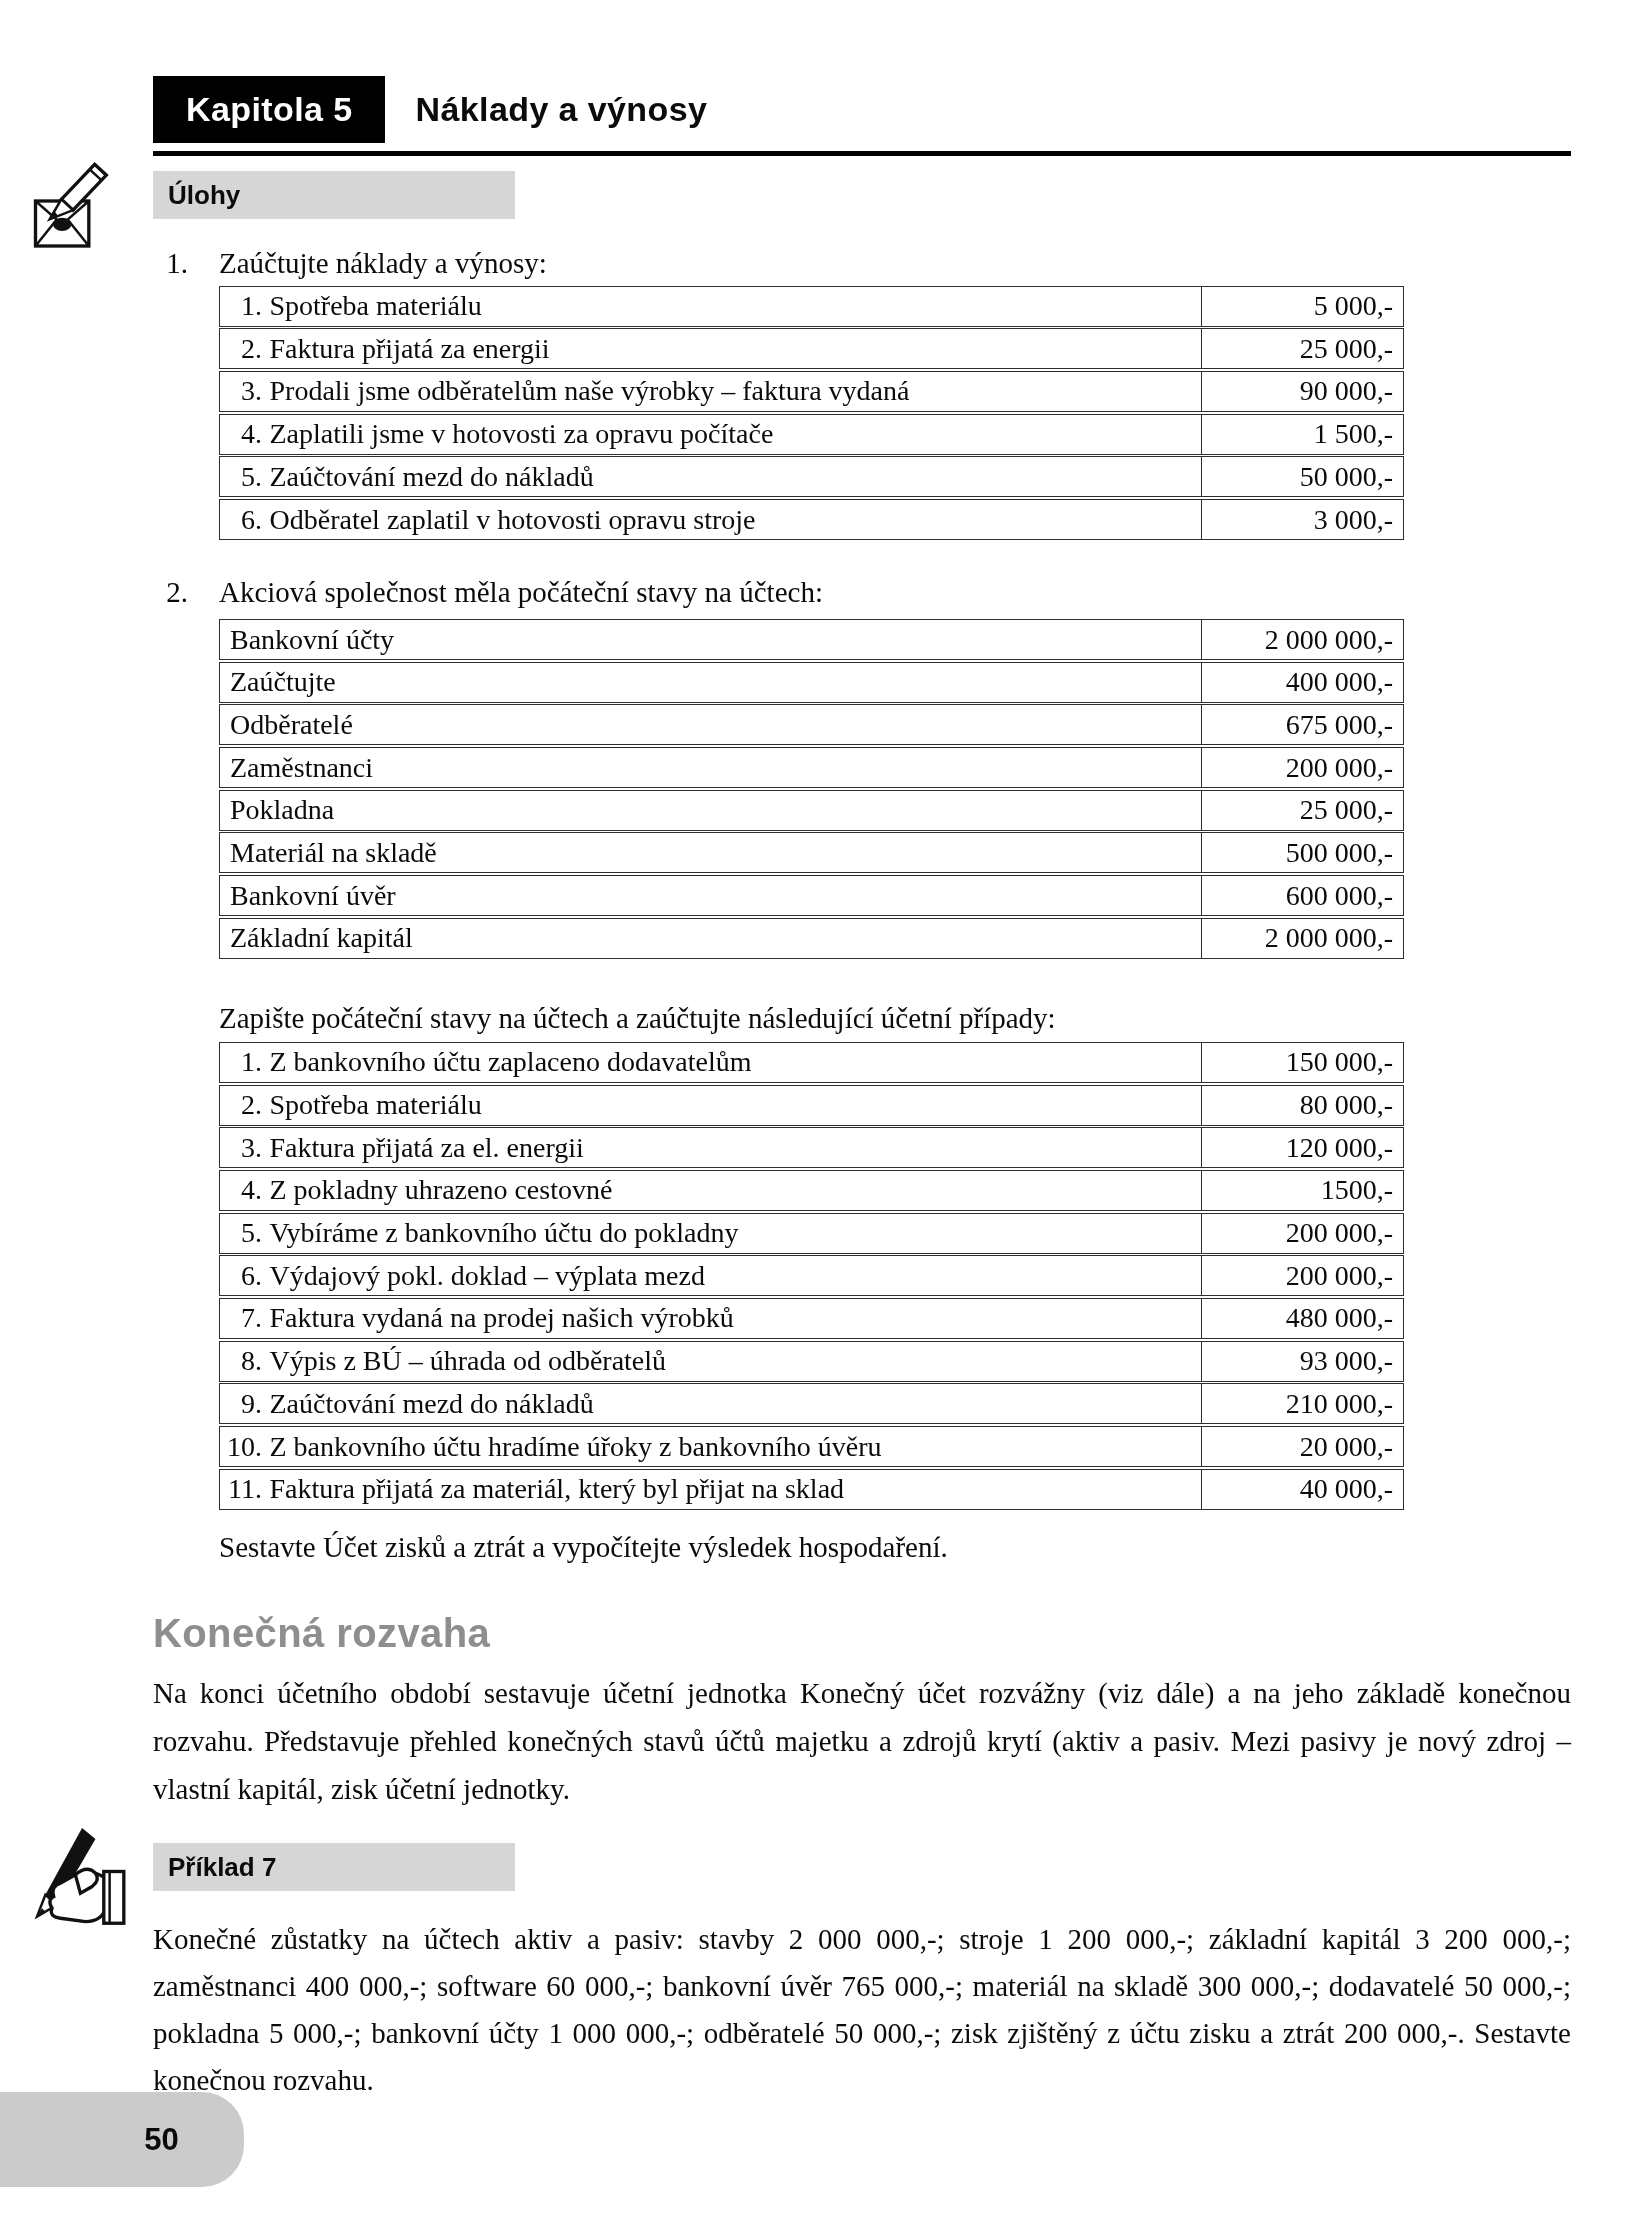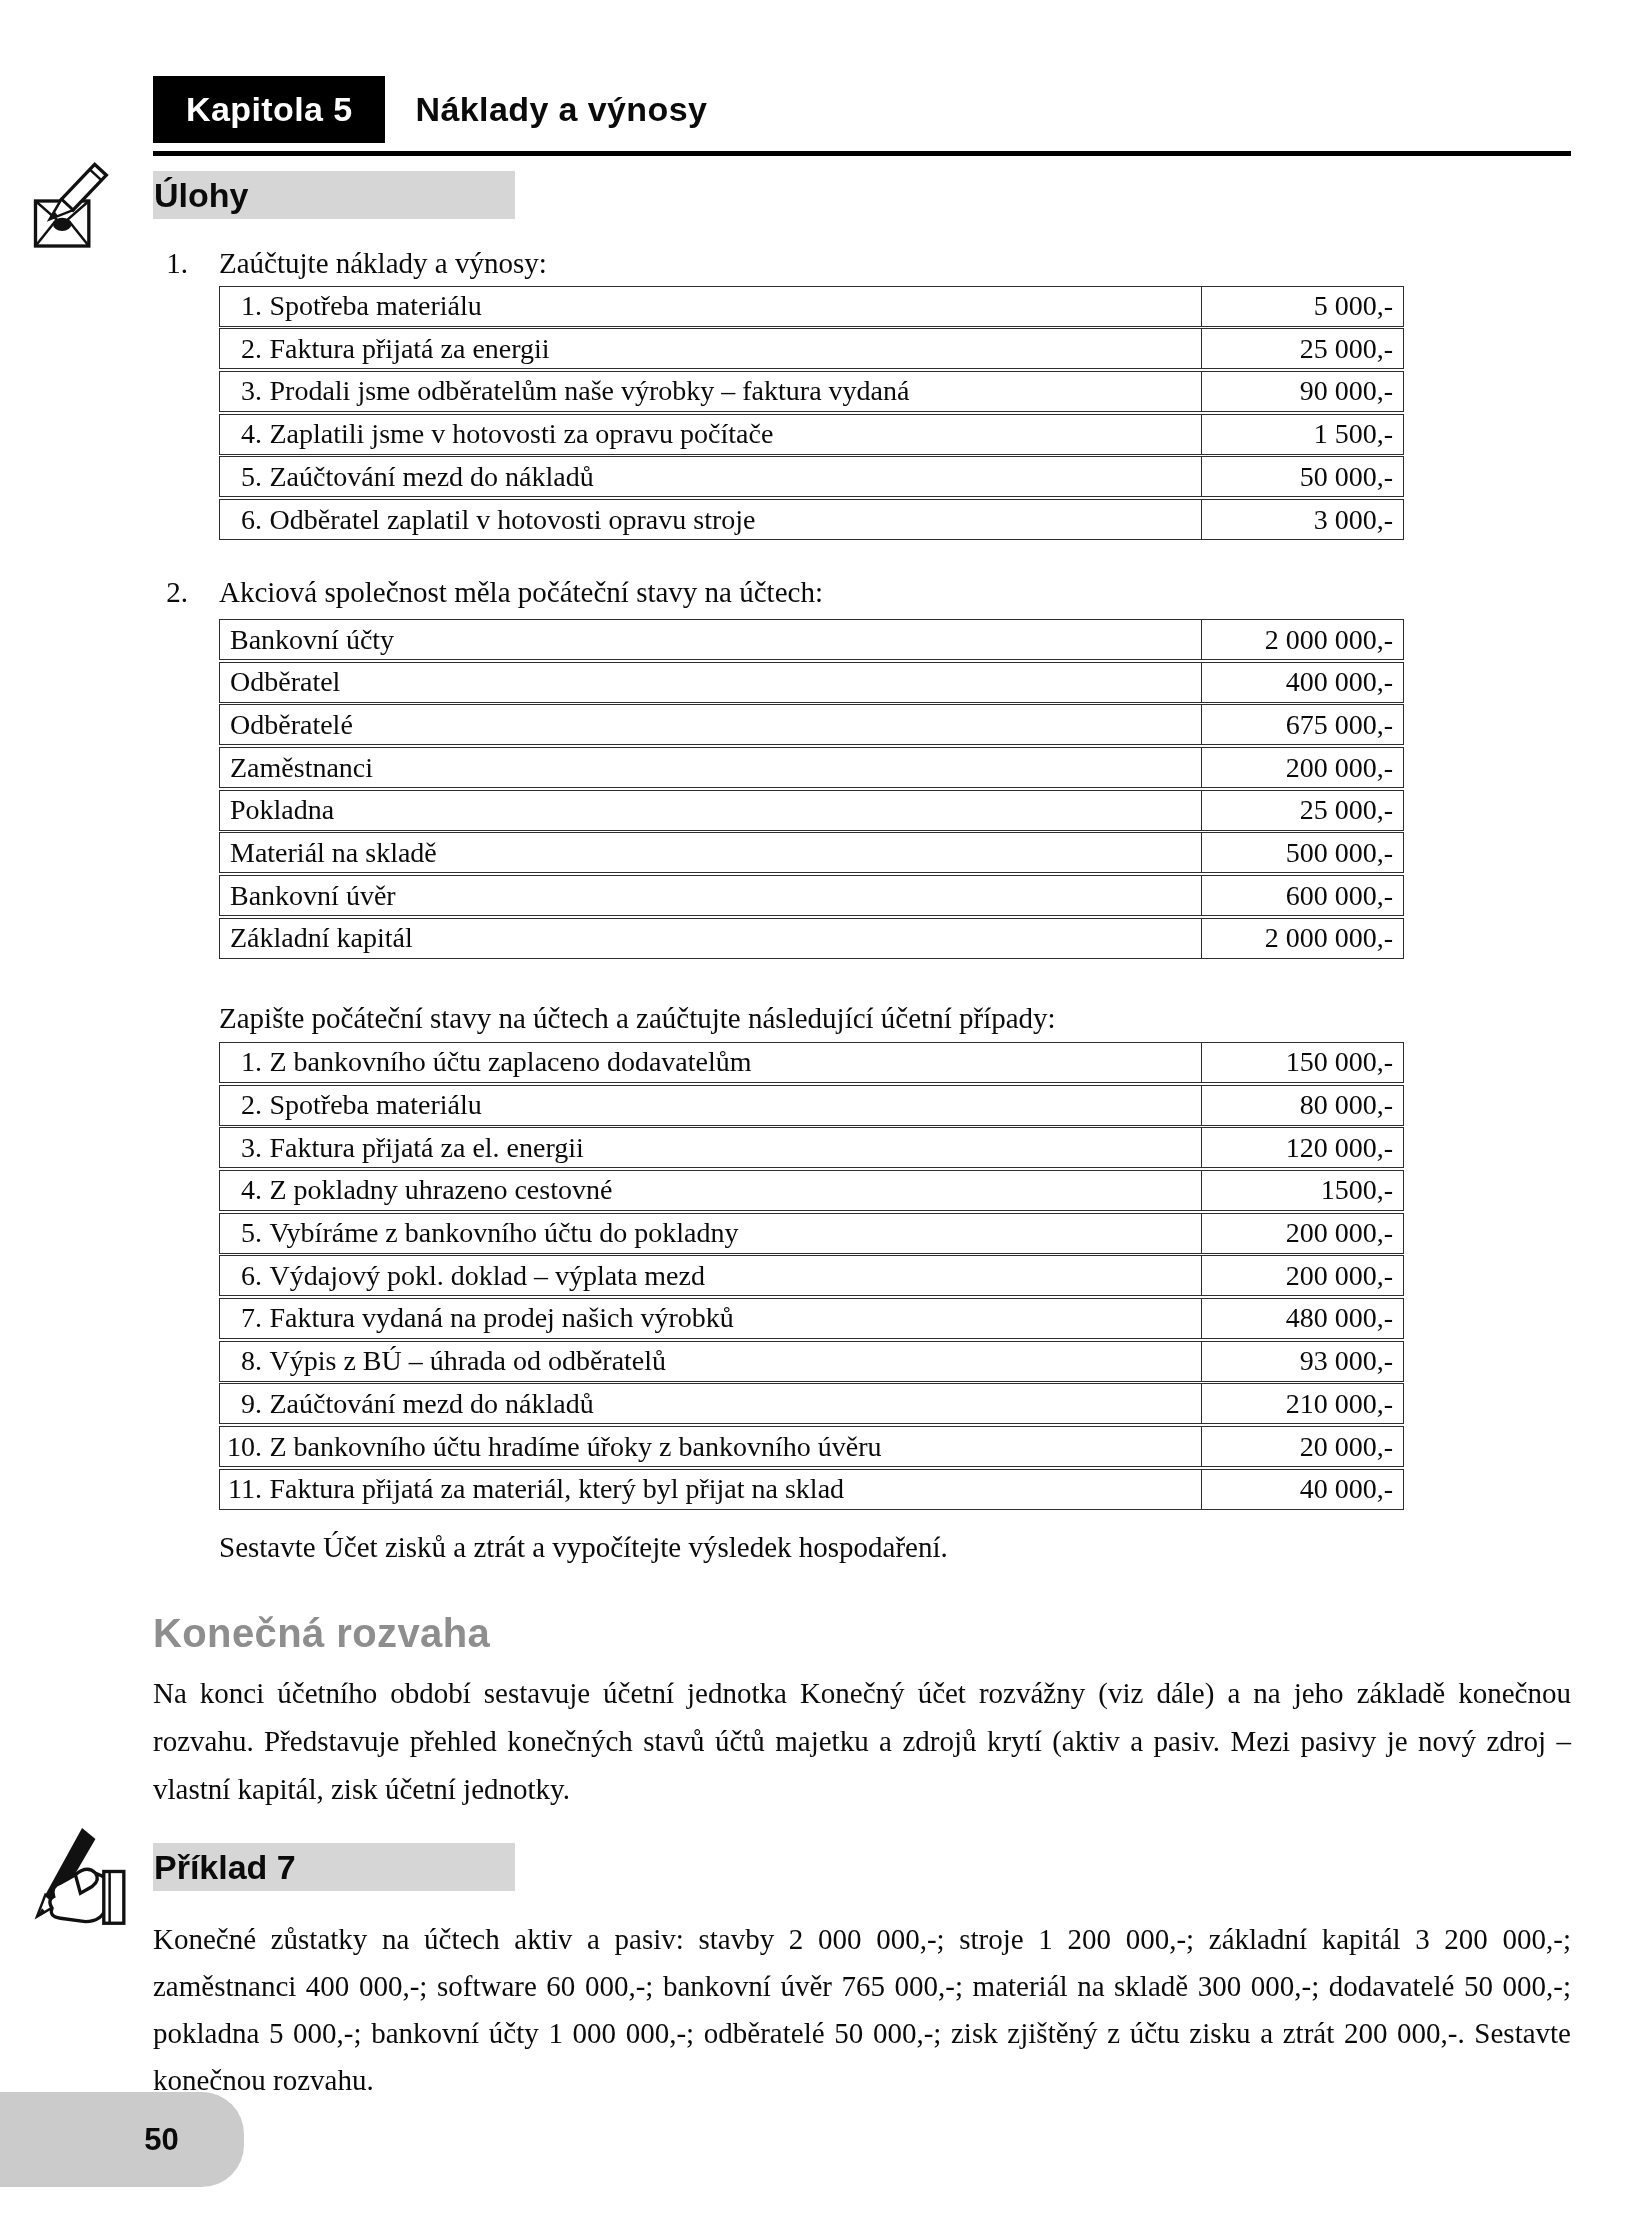--- a/index.html
+++ b/index.html
@@ -11,22 +11,22 @@
   .chapter-row{display:flex;align-items:center;height:67px;}
   .chapter-box{background:#000;color:#fff;font-family:"Liberation Sans",sans-serif;
                font-weight:700;font-size:34px;height:67px;display:flex;align-items:center;
                padding:0 33px;letter-spacing:0.4px;}
   .chapter-title{font-family:"Liberation Sans",sans-serif;font-weight:700;font-size:34px;
                  margin-left:30px;letter-spacing:0.4px;}
   .rule{height:5px;background:#000;margin-top:8.3px;}
 
   
   .section-bar{margin-top:15px;width:362px;height:48px;background:#d6d6d6;display:flex;
-               align-items:center;padding-left:1px;box-sizing:border-box;
-               font-family:"Liberation Sans",sans-serif;font-weight:700;font-size:34px;}
+               align-items:center;padding-left:15px;box-sizing:border-box;
+               font-family:"Liberation Sans",sans-serif;font-weight:700;font-size:26px;}
   .priklad-bar{margin-top:30px;}
 
   
   .list-item{display:flex;font-size:29px;line-height:38px;}
   .li-1{margin-top:25px;}
   .li-2{margin-top:33px;}
   .li-num{width:66px;box-sizing:border-box;padding-left:13.3px;flex:none;}
 
   
   .dtable{margin-left:66px;width:1185px;}
@@ -159,21 +159,21 @@
     </div>
     <div class="dtable t2">
         <div class="trow">
           <div class="tlabel">
             <span class="rowtext nonum">Bankovní účty</span>
           </div>
           <div class="tamount">2 000 000,-</div>
         </div>
         <div class="trow">
           <div class="tlabel">
-            <span class="rowtext nonum">Odběratel</span>
+            <span class="rowtext nonum">Zaúčtujte</span>
           </div>
           <div class="tamount">400 000,-</div>
         </div>
         <div class="trow">
           <div class="tlabel">
             <span class="rowtext nonum">Odběratelé</span>
           </div>
           <div class="tamount">675 000,-</div>
         </div>
         <div class="trow">

